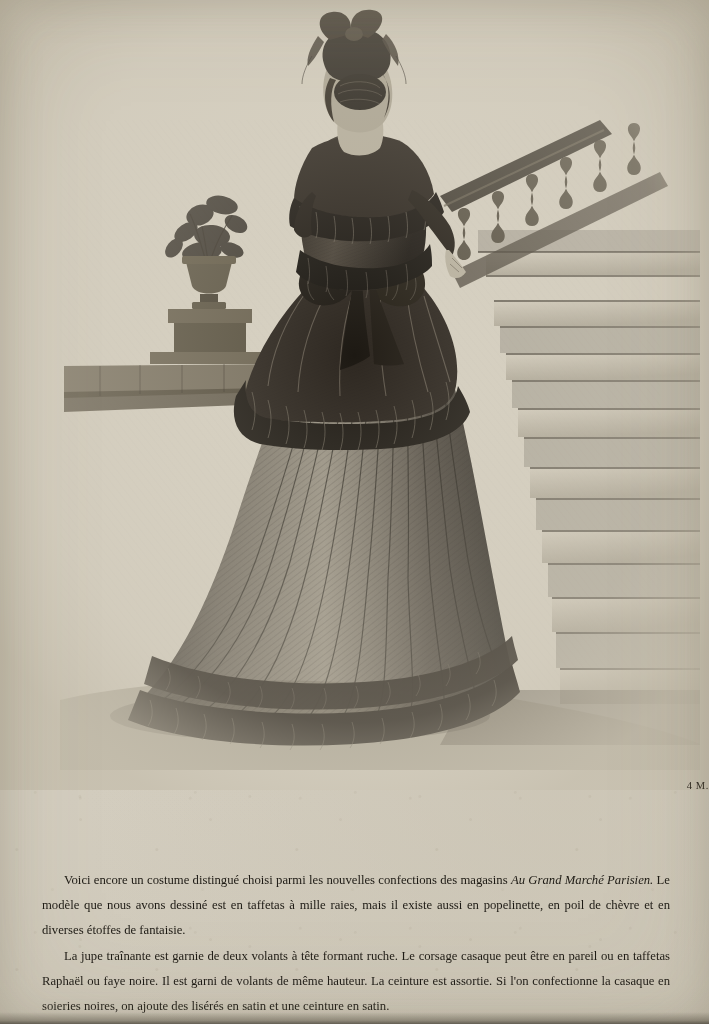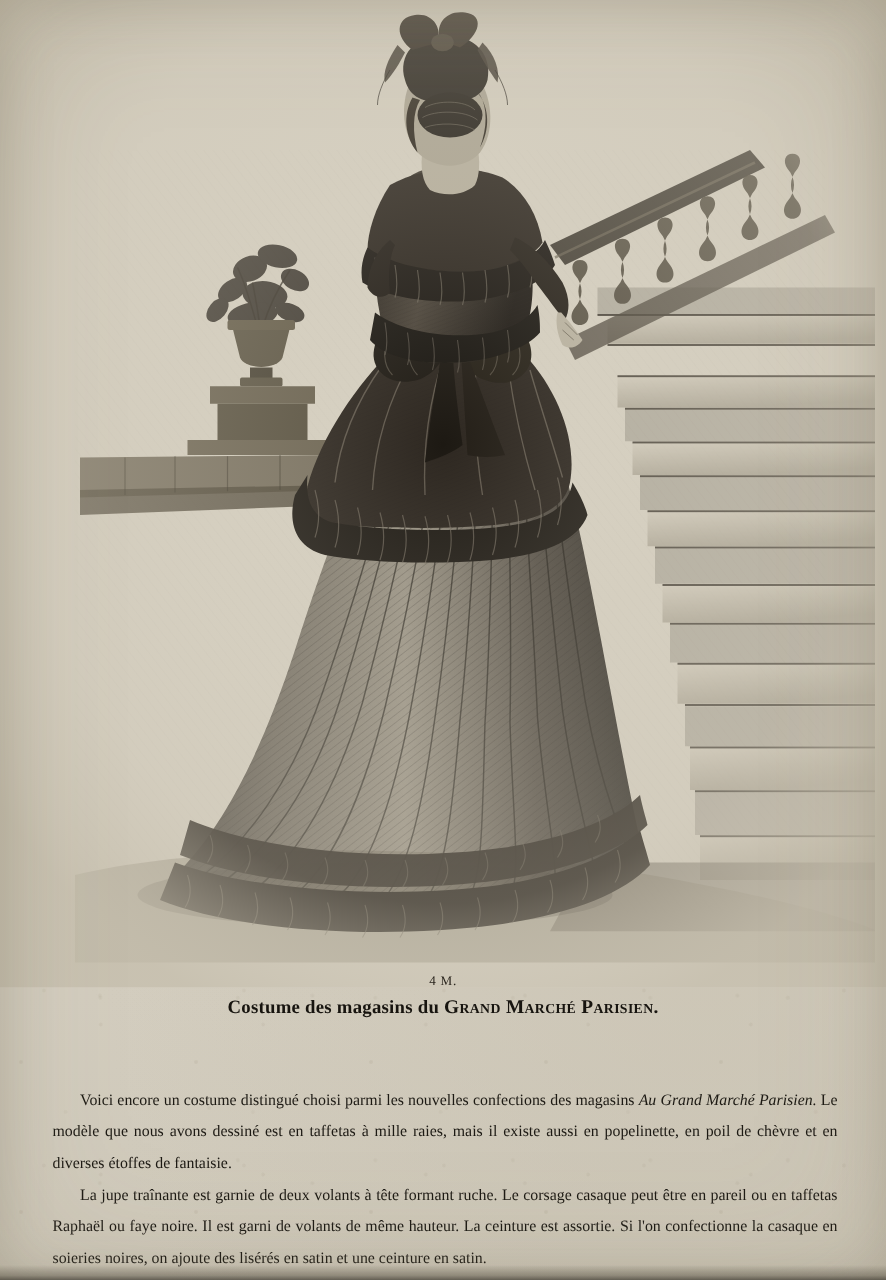--- a/index.html
+++ b/index.html
@@ -86,21 +86,21 @@
     width: 709px;
     height: 790px;
   }
   .plate svg { display: block; }
 
   .plate-number {
     position: absolute;
     top: 780px;
     left: 0;
     width: 709px;
-    text-align: center;
+    text-align: right;
     font-size: 10.5px;
     letter-spacing: 0.6px;
     color: #2a251d;
   }
 
   
   .caption {
     position: absolute;
     top: 797px;
     left: 0;
@@ -532,23 +532,20 @@
           </g>
         </g>
       </g>
 
       <rect x="0" y="0" width="709" height="790" fill="url(#vign)"></rect>
     </svg>
   </div>
 
   <div class="plate-number">4 M.</div>
 
-  <div class="caption">
-    <span>Costume des magasins du </span><span class="sc">Grand Marché Parisien.</span>
-  </div>
 
   <div class="body">
     <p>
       Voici encore un costume distingué choisi parmi les nouvelles confections des magasins <i>Au Grand Marché Parisien.</i> Le modèle que nous avons dessiné est en taffetas à mille raies, mais il existe aussi en popelinette, en poil de chèvre et en diverses étoffes de fantaisie.
     </p>
     <p>
       La jupe traînante est garnie de deux volants à tête formant ruche. Le corsage casaque peut être en pareil ou en taffetas Raphaël ou faye noire. Il est garni de volants de même hauteur. La ceinture est assortie. Si l'on confectionne la casaque en soieries noires, on ajoute des lisérés en satin et une ceinture en satin.
     </p>
   </div>
 

